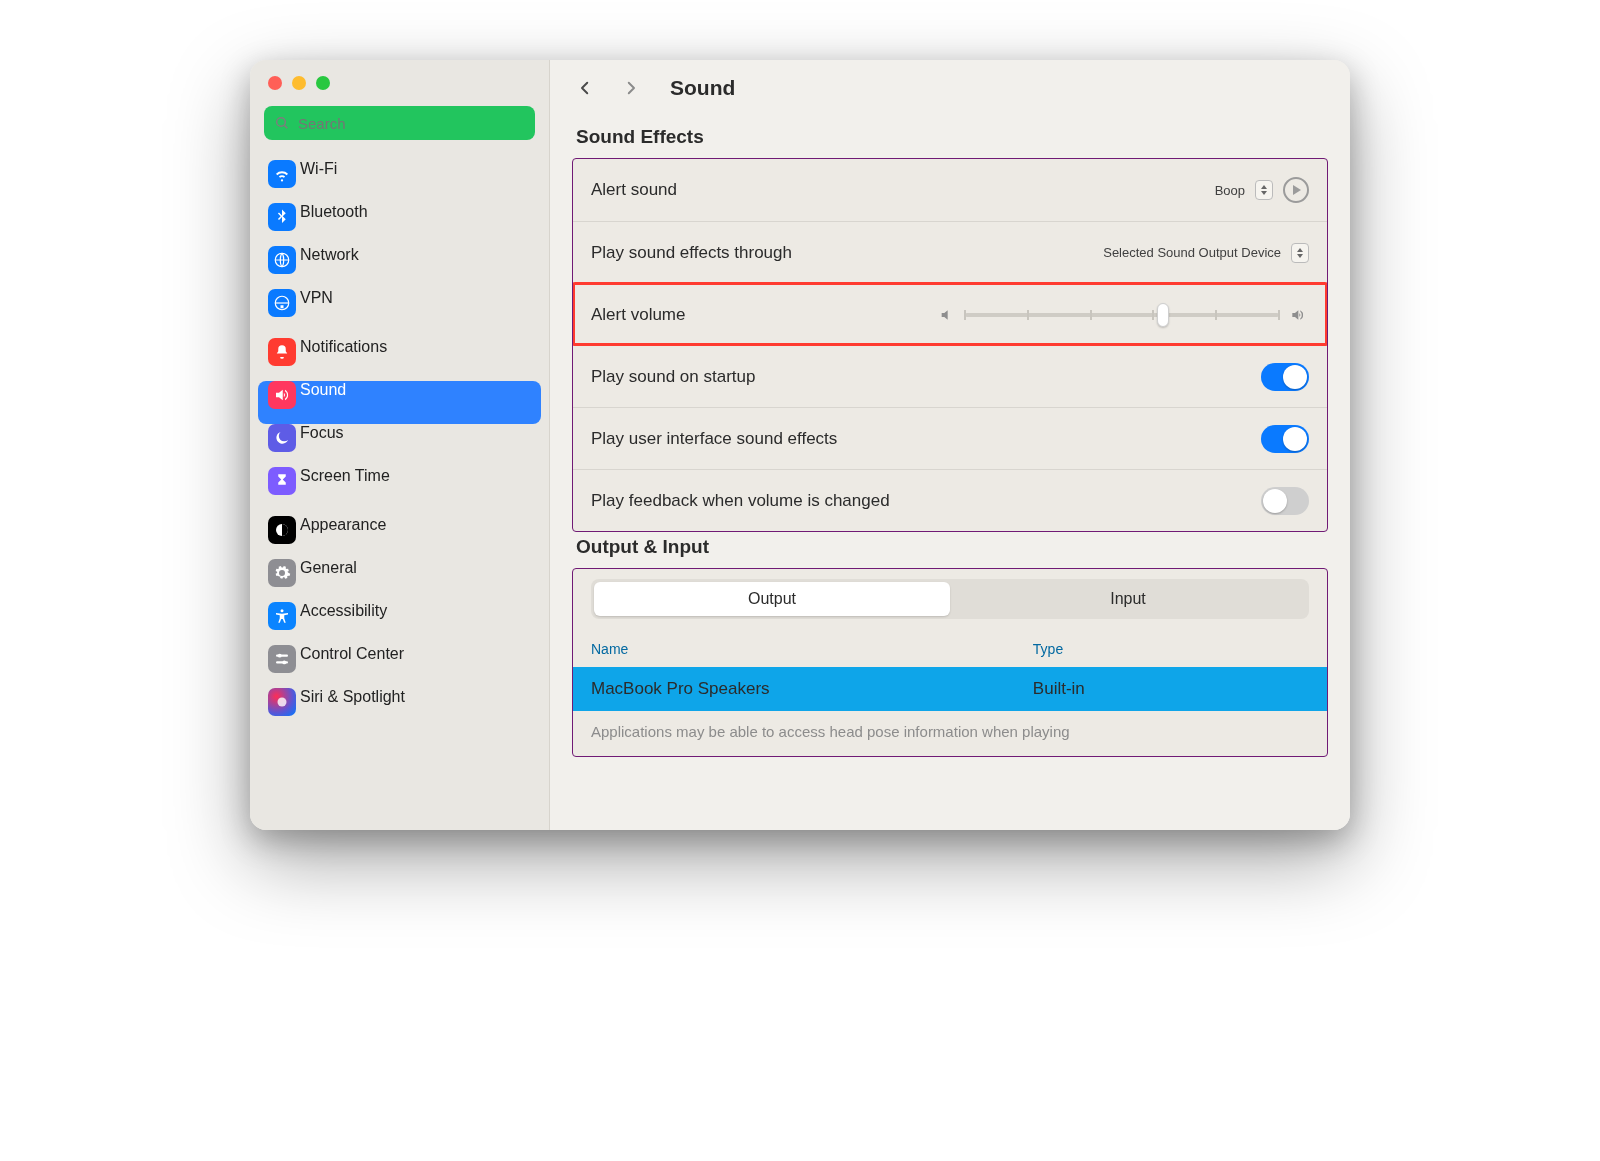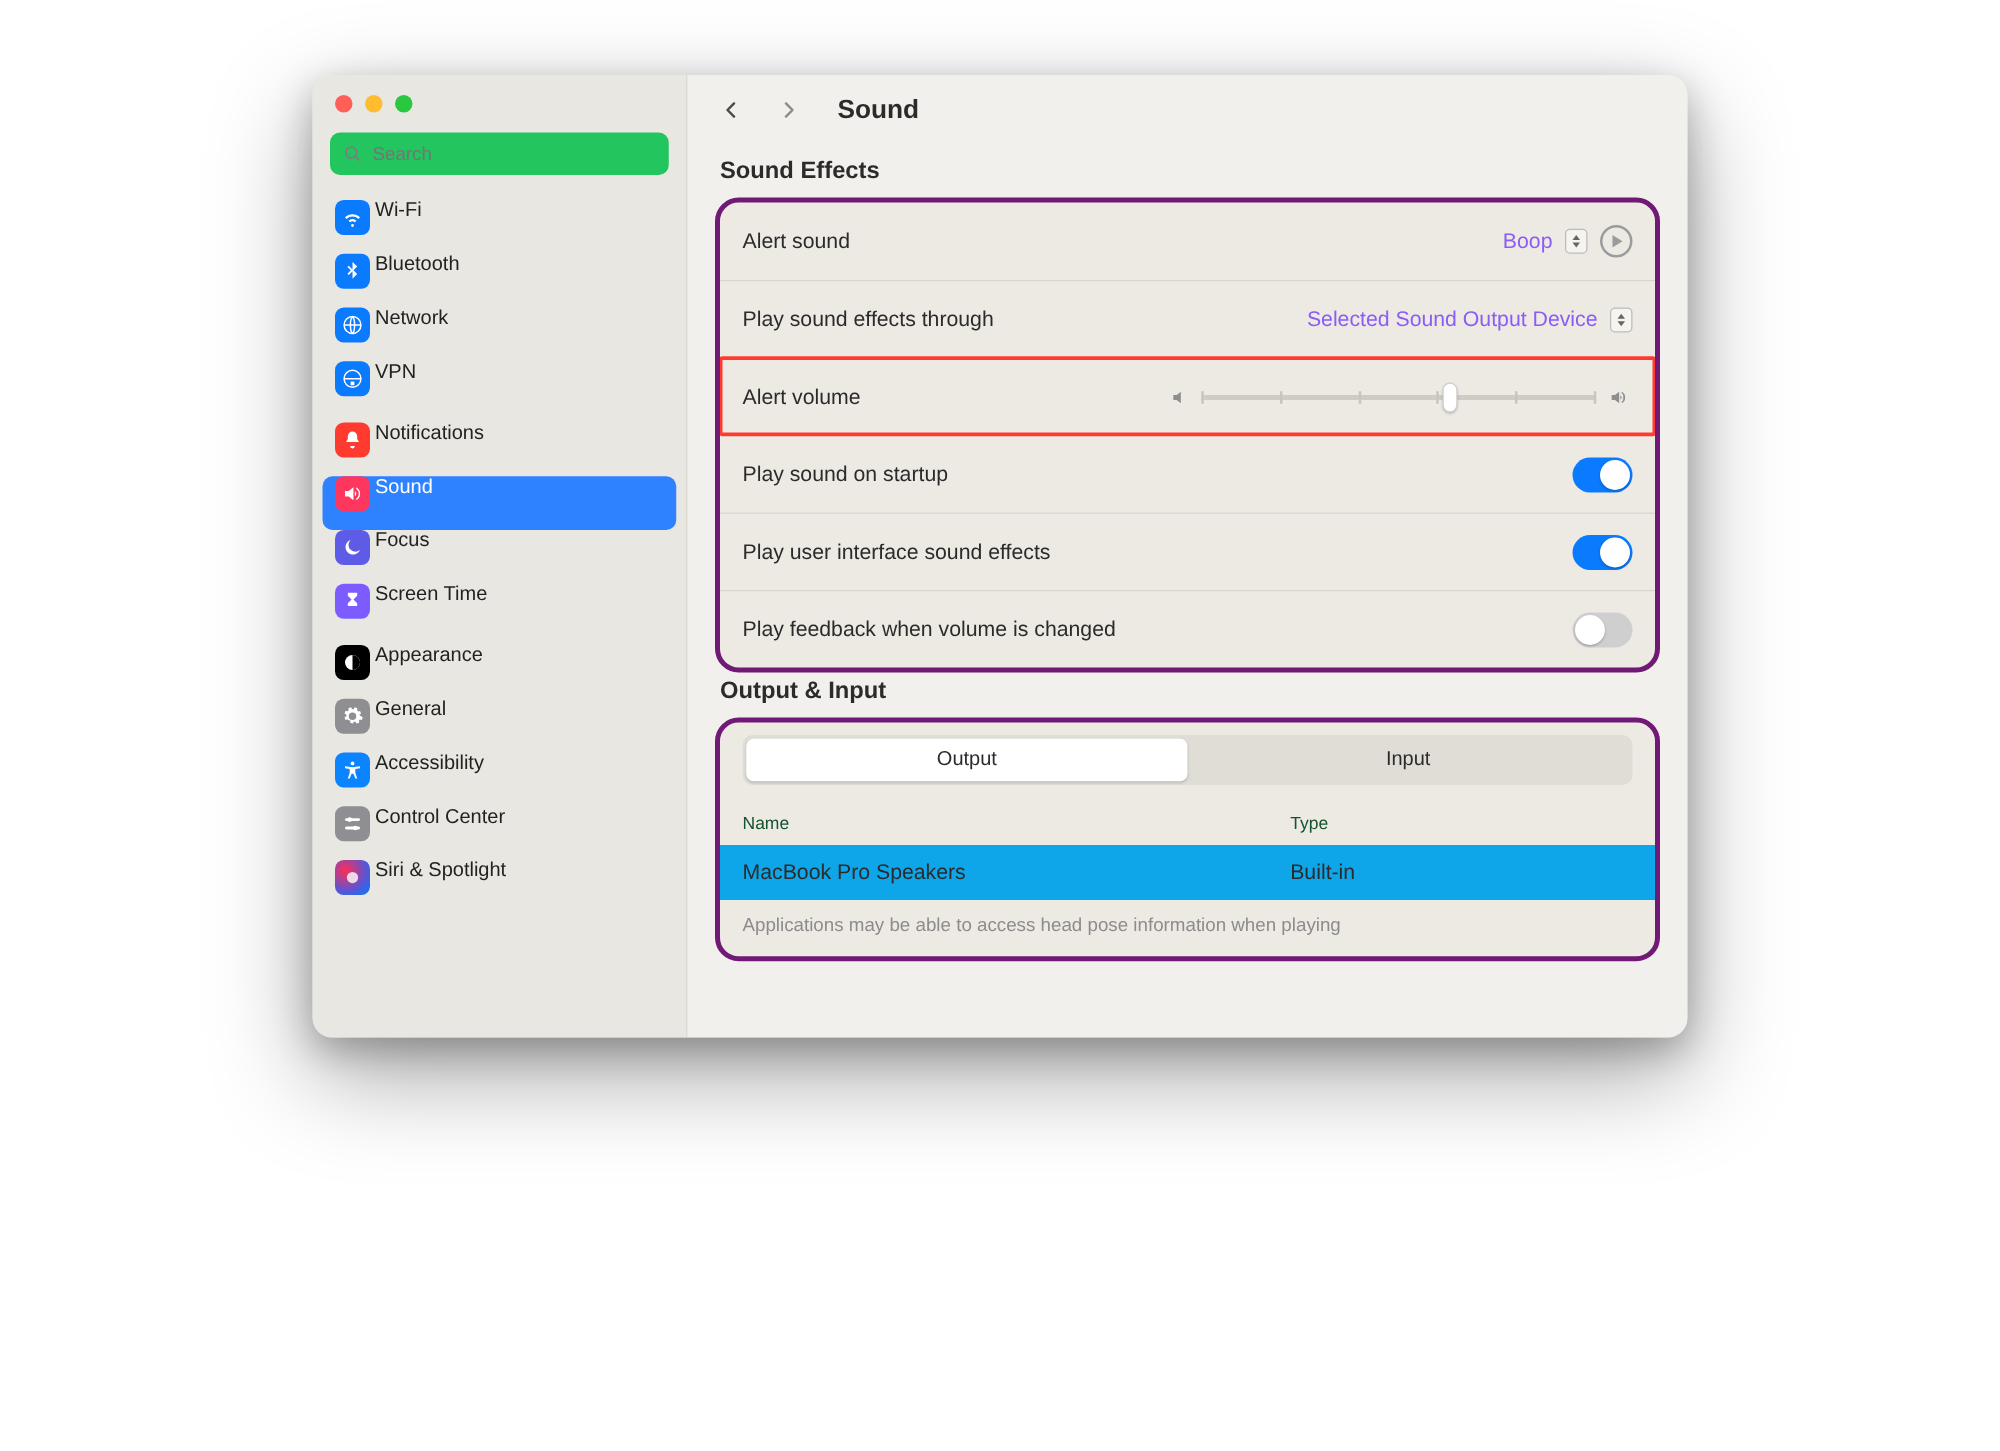--- a/index.html
+++ b/index.html
@@ -56,28 +56,28 @@
   .main{flex:1;background:var(--panel);display:flex;flex-direction:column;min-width:0}
   .topbar{display:flex;align-items:center;gap:20px;height:56px;padding:0 22px}
   .navbtn{color:#8b8b8b;padding:4px;border-radius:6px}
   .navbtn.enabled{color:#4a4a4a}
   .navbtn svg{display:block}
   .title{font-size:21px;font-weight:700;color:#2b2b2b;margin-left:6px}
 
   .content{padding:6px 22px 0 22px;overflow:auto;flex:1}
   .section-title{font-size:19px;font-weight:700;color:#2b2b2b;margin:4px 4px 10px}
 
-  .card{background:#edeae4;border:4px solid #701a75;border-radius:19px;overflow:hidden}
+  .card{background:#edeae4;border:1px solid #701a75;border-radius:4px;overflow:hidden}
   .row{display:flex;align-items:center;justify-content:space-between;min-height:62px;padding:14px 18px;gap:16px}
   .row + .row{border-top:1px solid var(--sep)}
   .row .rlabel{font-size:17px;color:#2b2b2b}
   .row.highlight{outline:3px solid #ff3b30;outline-offset:-2px;border-radius:2px;position:relative;z-index:2}
 
   .dd{display:flex;align-items:center;gap:10px}
-  .dd .val{font-size:17px;color:#8b5cf6}
+  .dd .val{font-size:13px;color:#404040}
   .stepper{width:18px;height:20px;border:1px solid #bbb;border-radius:4px;display:flex;flex-direction:column;justify-content:center;align-items:center;background:#f6f4ef}
   .stepper:before,.stepper:after{content:"";border-left:3px solid transparent;border-right:3px solid transparent}
   .stepper:before{border-bottom:4px solid #666;margin-bottom:2px}
   .stepper:after{border-top:4px solid #666}
   .playbtn{width:26px;height:26px;border-radius:50%;border:2px solid #9b9b9b;display:flex;align-items:center;justify-content:center}
   .playbtn:after{content:"";border-left:8px solid #9b9b9b;border-top:5px solid transparent;border-bottom:5px solid transparent;margin-left:2px}
 
   
   .sliderwrap{display:flex;align-items:center;gap:10px;width:370px}
   .sliderwrap .spk{color:#8e8e8e}
@@ -94,21 +94,21 @@
   .switch .knob{position:absolute;top:2px;width:24px;height:24px;border-radius:50%;background:#fff;box-shadow:0 1px 2px rgba(0,0,0,.25)}
   .switch.on .knob{right:2px}
   .switch.off .knob{left:2px}
 
   
   .seg{display:flex;background:#e0ddd7;border-radius:8px;padding:3px;margin:10px 18px 0}
   .seg .segbtn{flex:1;text-align:center;padding:8px 16px;font-size:16px;color:#2b2b2b;border-radius:6px}
   .seg .segbtn.active{background:#fff;box-shadow:0 1px 2px rgba(0,0,0,.15)}
 
   .tbl{margin-top:12px}
-  .thead{display:flex;padding:10px 18px;font-size:14px;color:#14532d}
+  .thead{display:flex;padding:10px 18px;font-size:14px;color:#0369a1}
   .thead .c1{flex:1.6}
   .thead .c2{flex:1}
   .trow{display:flex;padding:12px 18px;font-size:17px;color:#2b2b2b;background:#0ea5e9}
   .trow .c1{flex:1.6}
   .trow .c2{flex:1}
   .hint{font-size:15px;color:#8c8c8c;padding:12px 18px 16px}
 </style>
 </head>
 <body>
 

